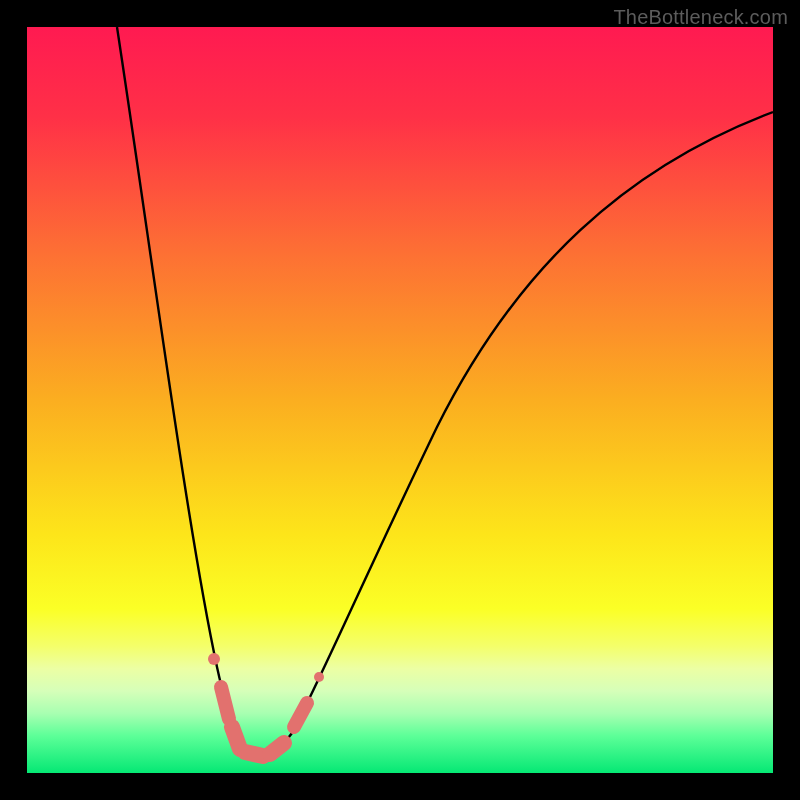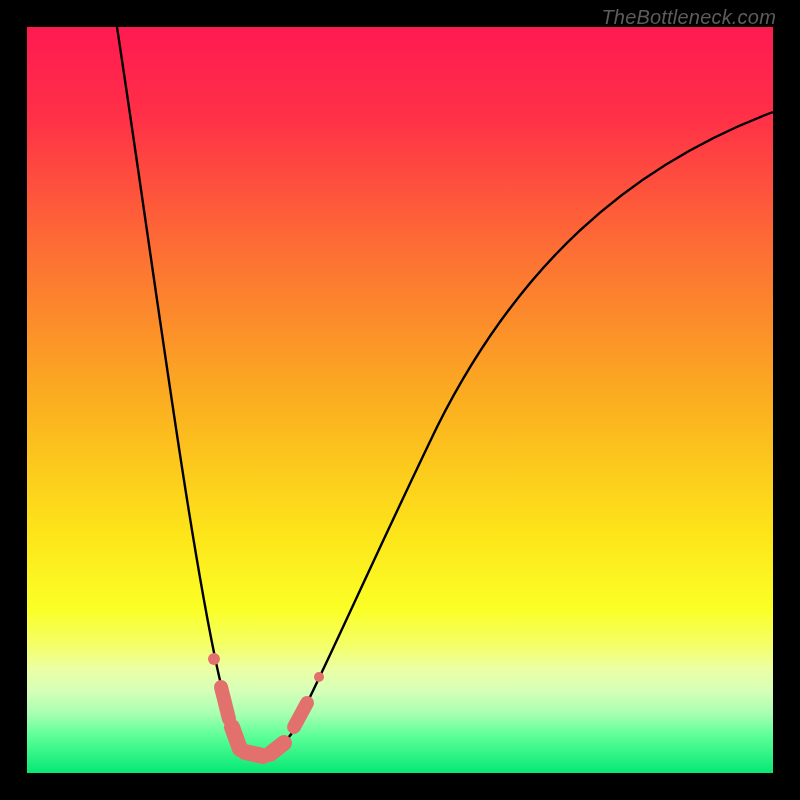--- a/index.html
+++ b/index.html
@@ -21,26 +21,25 @@
   }
   .gradient {
     position: absolute;
     left: 0; top: 0;
     width: 100%;
     height: 100%;
   }
   .watermark {
     position: absolute;
     top: 6px;
-    right: 24px;
+    right: 12px;
     font-size: 20px;
     color: #5c5c5c;
     font-weight: 400;
     letter-spacing: 0.2px;
-    font-style: italic;
   }
   svg.curves {
     position: absolute;
     left: 0; top: 0;
     width: 100%;
     height: 100%;
   }
   .bead {
     fill: #e2716e;
     stroke: none;

